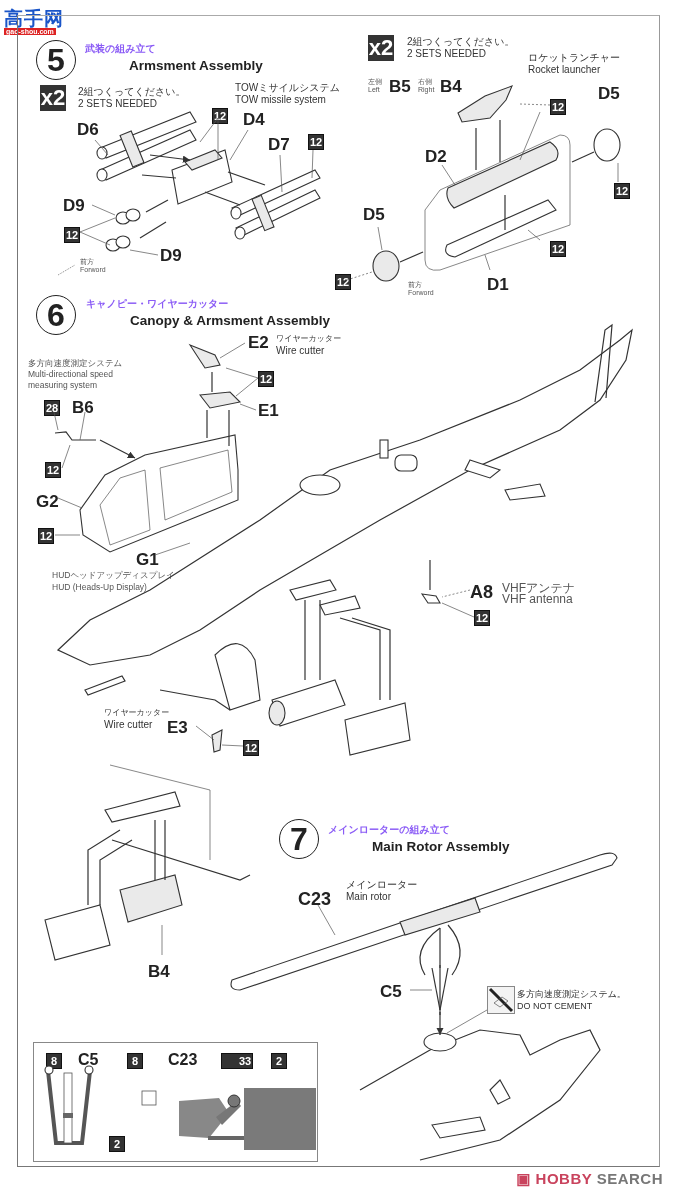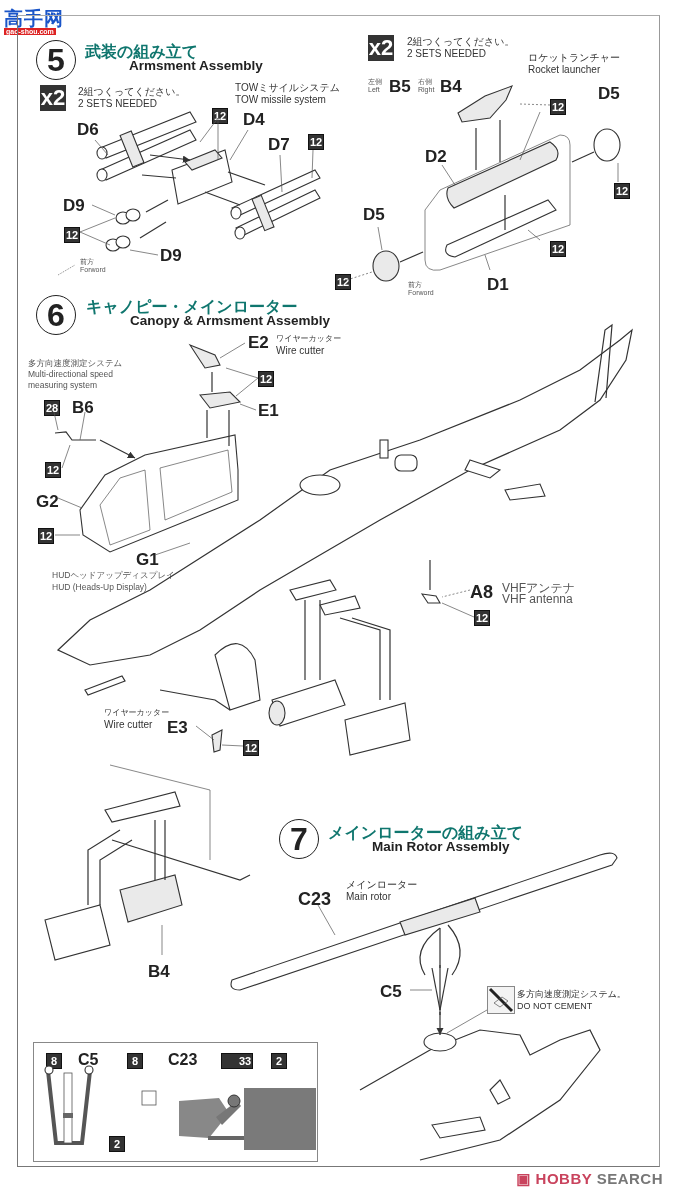--- a/index.html
+++ b/index.html
@@ -3,21 +3,21 @@
 <meta charset="utf-8">
 <style>
   html,body{margin:0;padding:0;background:#fff;}
   body{width:675px;height:1200px;position:relative;overflow:hidden;font-family:"Liberation Sans",sans-serif;color:#222;}
   .abs{position:absolute;}
   .frame{position:absolute;left:17px;top:15px;width:641px;height:1150px;border:1px solid #777;border-right-color:#999;border-top-color:#aaa;}
   .logo{position:absolute;left:4px;top:6px;width:60px;height:30px;}
   .logo-zh{font-family:"DejaVu Sans",sans-serif;font-size:19px;font-weight:bold;color:#1a55c8;letter-spacing:1px;}
   .logo-url{position:absolute;left:0;top:22px;font-size:7px;color:#fff;background:#d22;padding:0 2px;font-weight:bold;}
   .step-num{position:absolute;width:38px;height:38px;border:1.6px solid #222;border-radius:50%;text-align:center;line-height:38px;font-size:32px;font-weight:bold;color:#222;background:#fff;}
-  .step-jp{font-size:16px;font-weight:bold;color:#0f766e;}
+  .step-jp{font-size:10px;font-weight:bold;color:#8b5cf6;}
   .step-en{font-size:13.5px;font-weight:bold;color:#222;margin-left:44px;}
   .x2{position:absolute;width:26px;height:26px;background:#333;color:#fff;font-weight:bold;font-size:22px;line-height:26px;text-align:center;}
   .note{font-size:10px;color:#333;line-height:12px;}
   .part{font-weight:bold;font-size:17px;color:#222;}
   .part-sm{font-weight:bold;font-size:16px;color:#222;}
   .paint{display:inline-block;min-width:12px;height:14px;padding:0 1px;background:#333;color:#fff;font-weight:bold;font-size:11px;line-height:14px;text-align:center;border:1px solid #111;}
   .label{font-size:10px;color:#333;line-height:12px;}
   .tiny{font-size:7px;color:#555;line-height:8px;}
   svg{position:absolute;overflow:visible;}
   .ln{stroke:#333;stroke-width:1.2;fill:none;}
@@ -166,21 +166,21 @@
     <path class="thin" d="M540,112 L520,160"></path>
     <path class="thin" d="M618,163 L618,182"></path>
   <path class="thin" d="M540,240 L528,230"></path>
     <path class="thin" d="M378,227 L382,250"></path>
     <path class="dash" d="M347,280 L372,272"></path>
   <path class="thin" d="M442,165 L455,185"></path>
     <path class="thin" d="M490,270 L485,255"></path>
 </svg>
 
 <div class="step-num" style="left:36px;top:295px;">6</div>
-<div class="abs step-jp" style="left:86px;top:297px;">キャノピー・メインローター</div>
+<div class="abs step-jp" style="left:86px;top:297px;">キャノピー・ワイヤーカッター</div>
 <div class="abs step-en" style="left:86px;top:313px;">Canopy &amp; Armsment Assembly</div>
 
 <span class="abs part" style="left:248px;top:333px;">E2</span>
 <div class="abs label" style="left:276px;top:333px;">
   <div style="font-size:8px;">ワイヤーカッター</div>
   <div>Wire cutter</div>
 </div>
 <div class="abs tiny" style="left:28px;top:358px;font-size:8.5px;line-height:11px;">
   <div>多方向速度測定システム</div>
   <div>Multi-directional speed</div>

